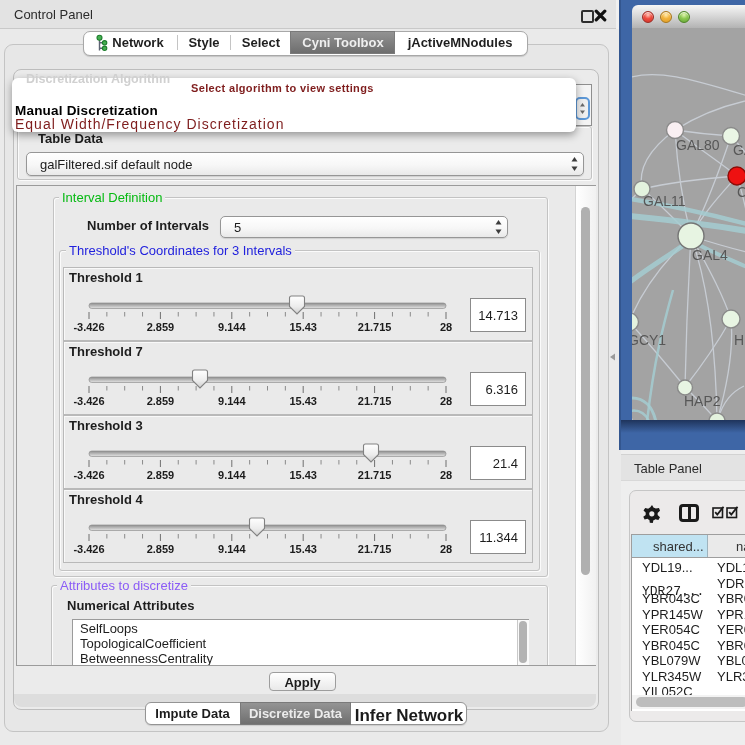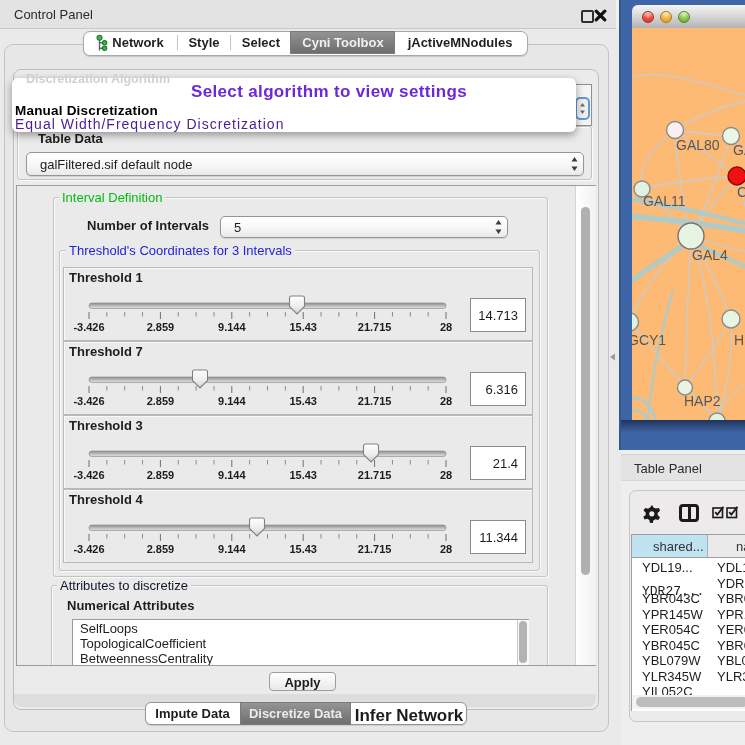--- a/index.html
+++ b/index.html
@@ -218,21 +218,21 @@
         <text x="97.4" y="64" text-anchor="middle" font-size="11" font-weight="700" fill="#1c1c1c" font-family="Liberation Sans">2.859</text>
         <text x="168.8" y="64" text-anchor="middle" font-size="11" font-weight="700" fill="#1c1c1c" font-family="Liberation Sans">9.144</text>
         <text x="240.2" y="64" text-anchor="middle" font-size="11" font-weight="700" fill="#1c1c1c" font-family="Liberation Sans">15.43</text>
         <text x="311.6" y="64" text-anchor="middle" font-size="11" font-weight="700" fill="#1c1c1c" font-family="Liberation Sans">21.715</text>
         <text x="383.0" y="64" text-anchor="middle" font-size="11" font-weight="700" fill="#1c1c1c" font-family="Liberation Sans">28</text>
         <path d="M 186.5 31 Q 186.5 29 188.5 29 L 199.5 29 Q 201.5 29 201.5 31 L 201.5 39.5 L 194.0 47 L 186.5 39.5 Z" fill="url(#thm)" stroke="#818181" stroke-width="1.1"></path>
       </svg>
       <div class="abs" style="left:470px;top:520px;width:56px;height:34px;background:#ffffff;border:1px solid #8b8b8b;box-sizing:border-box;"></div>
       <div class="abs t13" style="left:470px;top:530px;width:48px;text-align:right;">11.344</div>
 <div class="abs grp" style="left:51px;top:585px;width:497px;height:150px;"></div>
-<div class="abs glabel" style="left:57px;top:579px;font-size:13px;color:#0f172a;">Attributes to discretize</div>
+<div class="abs glabel" style="left:57px;top:579px;font-size:13px;color:#8b5cf6;">Attributes to discretize</div>
 <div class="abs t13 b" style="left:67px;top:598px;">Numerical Attributes</div>
 <div class="abs" style="left:72px;top:619px;width:457px;height:90px;background:#ffffff;border:1px solid #9b9b9b;box-sizing:border-box;"></div>
 <div class="abs t13" style="left:80px;top:621px;">SelfLoops</div>
 <div class="abs t13" style="left:80px;top:636px;text-align:center;">TopologicalCoefficient</div>
 <div class="abs t13" style="left:80px;top:651px;">BetweennessCentrality</div>
 <div class="abs" style="left:517px;top:620px;width:11px;height:88px;background:#fafafa;border-left:1px solid #c9c9c9;"></div>
 <div class="abs" style="left:519px;top:621px;width:8px;height:42px;background:#b3b3b3;border-radius:4px;"></div>
 </div>
   </div>
 <div class="abs" style="left:575px;top:186px;width:20px;height:479px;background:linear-gradient(90deg,#ffffff,#f1f1f1);border-left:1px solid #d4d4d4;"></div>
@@ -242,31 +242,31 @@
 <div class="abs" style="left:145px;top:702px;width:322px;height:23px;background:#ffffff;border:1px solid #949494;border-radius:6px;box-sizing:border-box;box-shadow:0 1px 1px rgba(0,0,0,.12);"></div>
 <div class="abs" style="left:240px;top:702px;width:111px;height:23px;background:linear-gradient(180deg,#949494,#6f6f6f);border:1px solid #7a7a7a;box-sizing:border-box;"></div>
 <div class="abs" style="left:145px;top:706px;width:95px;text-align:center;font-size:13px;font-weight:700;color:#1c1c1c;">Impute Data</div>
 <div class="abs" style="left:240px;top:706px;width:111px;text-align:center;font-size:13px;font-weight:700;color:#ececec;">Discretize Data</div>
 <div class="abs" style="left:351px;top:706px;width:116px;text-align:center;font-size:17px;font-weight:700;color:#1c1c1c;">Infer Network</div>
 <svg class="abs" style="left:609px;top:352px" width="8" height="10" viewBox="0 0 8 10">
     <path d="M1 5 L6 1.5 L6 8.5 Z" fill="#9a9a9a"></path>
   </svg>
 <div class="abs" style="left:12px;top:78px;width:564px;height:54px;background:#ffffff;border-radius:6px;box-shadow:0 3px 8px rgba(0,0,0,.38);"></div>
 <div class="abs b" style="left:26px;top:72px;font-size:12.5px;color:#d0d0d0;">Discretization Algorithm</div>
-<div class="abs b" style="left:191px;top:82px;font-size:17px;letter-spacing:0.35px;color:#6d28d9;">Select algorithm to view settings</div>
+<div class="abs b" style="left:191px;top:82px;font-size:11px;letter-spacing:0.35px;color:#7f1d1d;">Select algorithm to view settings</div>
 <div class="abs b" style="left:15px;top:103px;font-size:13.5px;letter-spacing:0.2px;color:#000;">Manual Discretization</div>
-<div class="abs" style="left:15px;top:116px;font-size:14px;letter-spacing:1px;color:#4c1d95;">Equal Width/Frequency Discretization</div>
+<div class="abs" style="left:15px;top:116px;font-size:14px;letter-spacing:1px;color:#7f1d1d;">Equal Width/Frequency Discretization</div>
 <div class="abs" style="left:619px;top:0;width:126px;height:450px;background:#3e66a6;"></div>
 <div class="abs" style="left:619px;top:0;width:2px;height:450px;background:#33568f;"></div>
 <div class="abs" style="left:621px;top:420px;width:124px;height:13px;background:linear-gradient(180deg,rgba(5,10,30,.55),rgba(5,10,30,0));"></div>
 <div class="abs" style="left:632px;top:5px;width:113px;height:23px;background:linear-gradient(180deg,#f6f6f6,#d9d9d9 45%,#b3b3b3);border-bottom:1px solid #7e7e7e;border-radius:6px 0 0 0;"></div>
 <div class="abs" style="left:642px;top:11px;width:12px;height:12px;border-radius:50%;border:1px solid #992b24;background:radial-gradient(circle at 50% 28%, #ffc9bd 0%, #ef4c3e 45%, #ce2f26 100%);box-shadow:inset 0 1px 1px rgba(255,255,255,.8);box-sizing:border-box;"></div>
 <div class="abs" style="left:660px;top:11px;width:12px;height:12px;border-radius:50%;border:1px solid #a8771c;background:radial-gradient(circle at 50% 28%, #ffedb3 0%, #f2b33c 45%, #dd9a22 100%);box-shadow:inset 0 1px 1px rgba(255,255,255,.8);box-sizing:border-box;"></div>
 <div class="abs" style="left:678px;top:11px;width:12px;height:12px;border-radius:50%;border:1px solid #4e8527;background:radial-gradient(circle at 50% 28%, #e1f4b1 0%, #8cc851 45%, #5fa232 100%);box-shadow:inset 0 1px 1px rgba(255,255,255,.8);box-sizing:border-box;"></div>
-<div class="abs" style="left:632px;top:28px;width:113px;height:392px;background:#fdba74;overflow:hidden;">
+<div class="abs" style="left:632px;top:28px;width:113px;height:392px;background:#a3a3a3;overflow:hidden;">
 <svg width="113" height="392" viewBox="632 28 745 392" style="position:absolute;left:0;top:0" preserveAspectRatio="xMinYMin slice">
 <path d="M 628 78 C 660 68, 700 82, 748 96" fill="none" stroke="#c7ccd3" stroke-width="1.3"></path>
 <path d="M 675 130 C 700 114, 735 100, 780 95" fill="none" stroke="#c7ccd3" stroke-width="1.3"></path>
 <path d="M 675 130 C 695 133, 715 135, 731 136" fill="none" stroke="#c7ccd3" stroke-width="1.3"></path>
 <path d="M 675 130 C 698 148, 722 164, 737 176" fill="none" stroke="#c7ccd3" stroke-width="1.3"></path>
 <path d="M 675 130 C 648 150, 638 170, 642 189" fill="none" stroke="#c7ccd3" stroke-width="1.3"></path>
 <path d="M 691 236 C 682 200, 677 162, 675 130" fill="none" stroke="#c7ccd3" stroke-width="1.3"></path>
 <path d="M 691 236 C 703 213, 723 192, 737 176" fill="none" stroke="#c7ccd3" stroke-width="1.3"></path>
 <path d="M 691 236 C 706 206, 722 163, 731 136" fill="none" stroke="#c7ccd3" stroke-width="1.3"></path>
 <path d="M 691 236 C 672 217, 656 200, 642 189" fill="none" stroke="#c7ccd3" stroke-width="1.3"></path>

